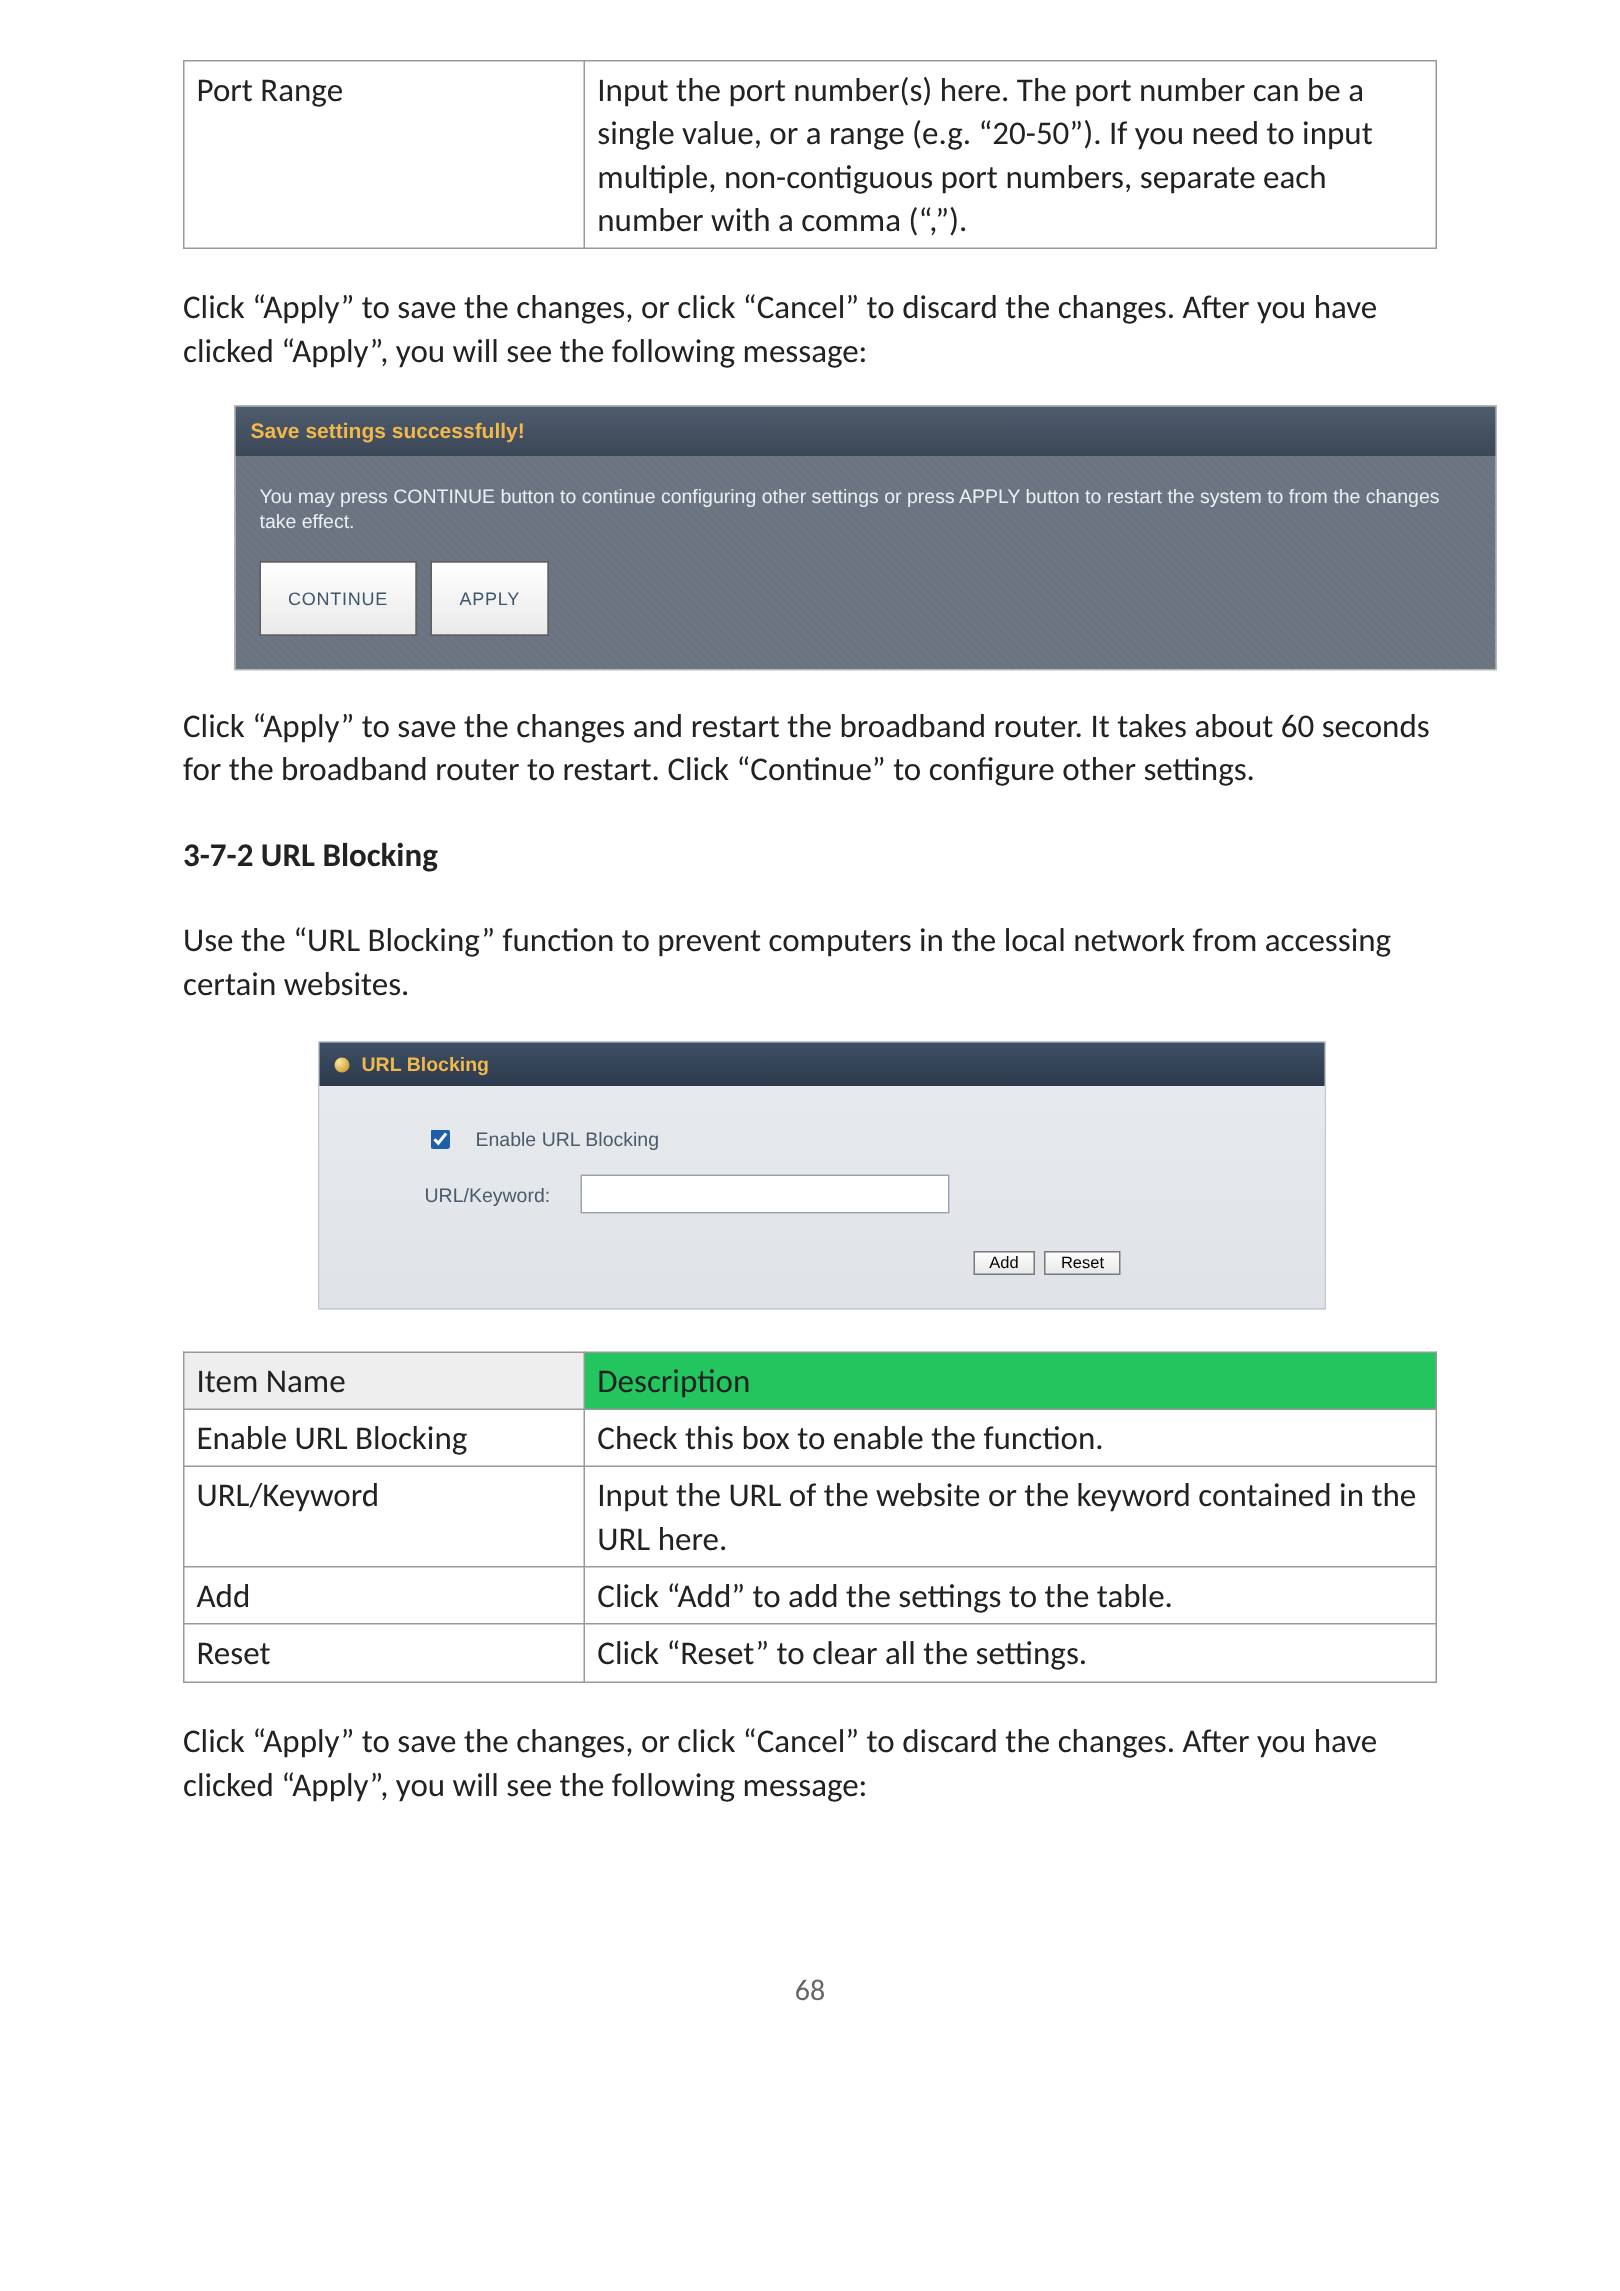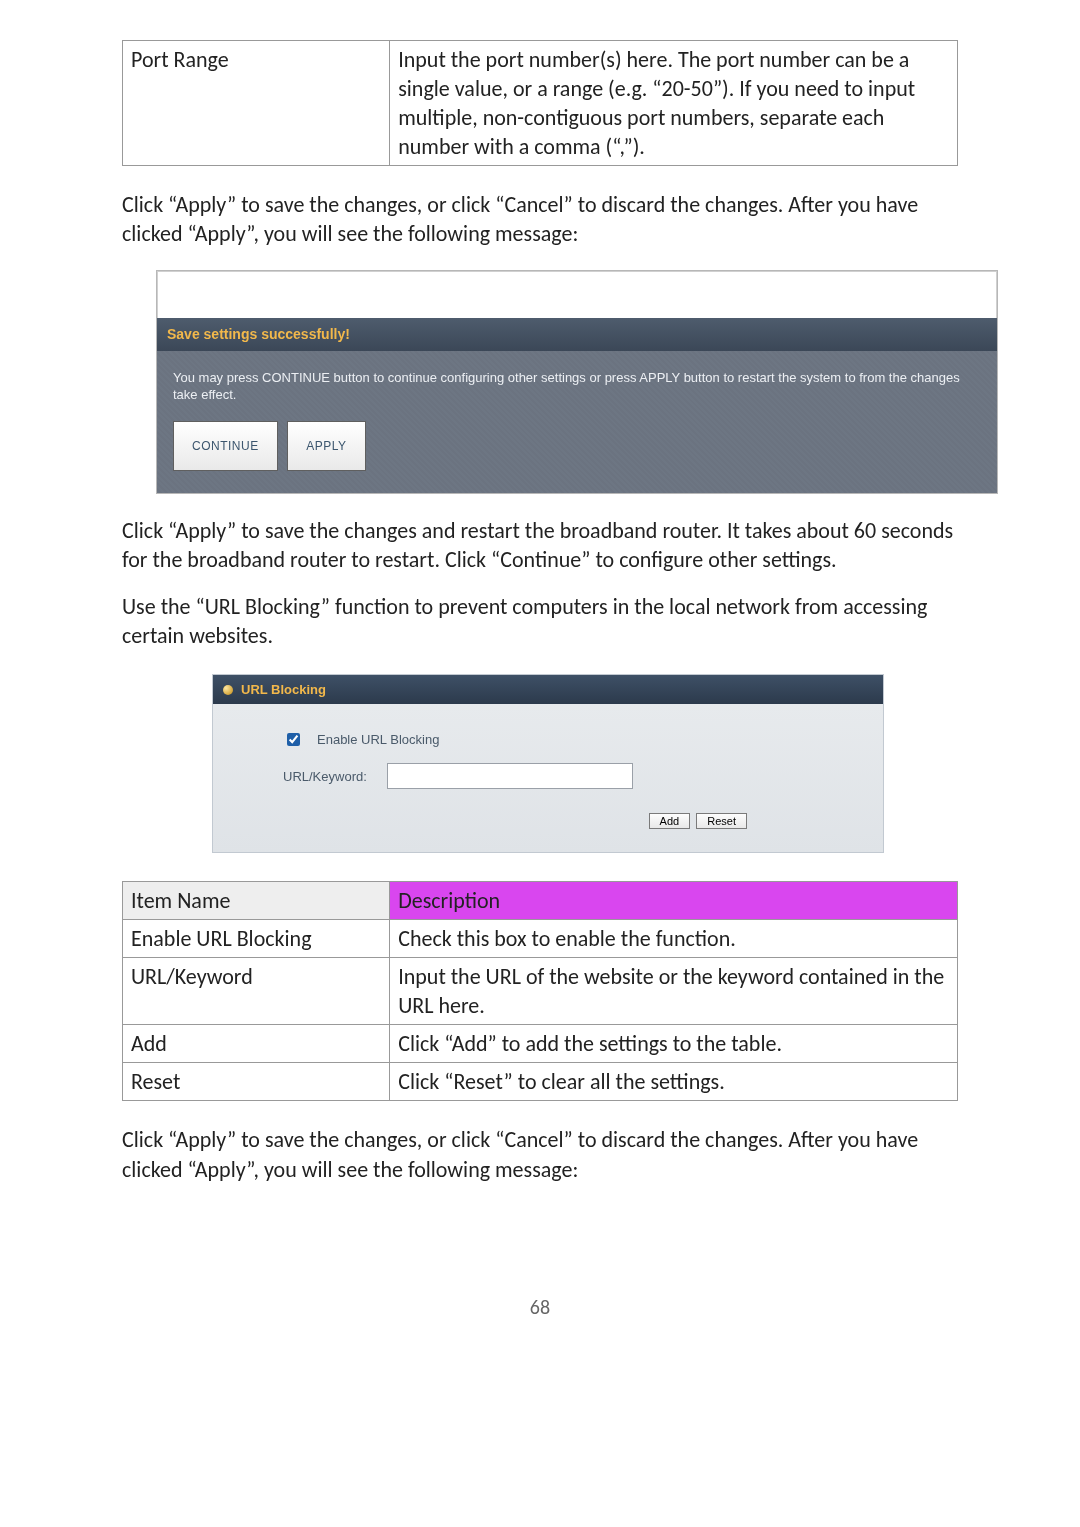--- a/index.html
+++ b/index.html
@@ -44,21 +44,20 @@
     border: 1px solid #b7b7b7;
     box-shadow: 0 0 0 1px #d0d0d0 inset;
     font-family: Tahoma, Arial, sans-serif;
   }
   .msgbox .bar {
     background: linear-gradient(#4e5c6d, #3b4757);
     color: #f2b84b;
     font-size: 14px;
     padding: 7px 10px;
     font-weight: bold;
-    margin-top: 47px;
   }
   .msgbox .body {
     background: #6b7481;
     background: repeating-linear-gradient(
       45deg,
       #6d7683, #6d7683 2px,
       #6b7380 2px, #6b7380 4px
     );
     color: #eceff3;
     padding: 18px 16px 22px 16px;
@@ -171,20 +170,21 @@
       <div>You may press CONTINUE button to continue configuring other settings or press APPLY button to restart the system to from the changes take effect.</div>
       <div class="btn-row">
         <button class="msg-btn">CONTINUE</button>
         <button class="msg-btn">APPLY</button>
       </div>
     </div>
   </div>
 
   <p class="body-text">Click “Apply” to save the changes and restart the broadband router. It takes about 60 seconds for the broadband router to restart. Click “Continue” to configure other settings.</p>
 
+  <p class="heading">3-7-2 URL Blocking</p>
 
   <p class="body-text">Use the “URL Blocking” function to prevent computers in the local network from accessing certain websites.</p>
 
   <div class="urlpanel">
     <div class="hdr">
       <span class="bullet"></span>
       <span>URL Blocking</span>
     </div>
     <div class="pbody">
       <div class="urlrow">
@@ -199,21 +199,21 @@
         <button class="smallbtn">Add</button>
         <button class="smallbtn">Reset</button>
       </div>
     </div>
   </div>
 
   <table class="doc-table">
     <tbody>
         <tr>
       <td style="width:32%;background:#eee;">Item Name</td>
-      <td style="background:#d946ef;">Description</td>
+      <td style="background:#22c55e;">Description</td>
     </tr>
     <tr>
       <td>Enable URL Blocking</td>
       <td>Check this box to enable the function.</td>
     </tr>
     <tr>
       <td>URL/Keyword</td>
       <td>Input the URL of the website or the keyword contained in the URL here.</td>
     </tr>
     <tr>

